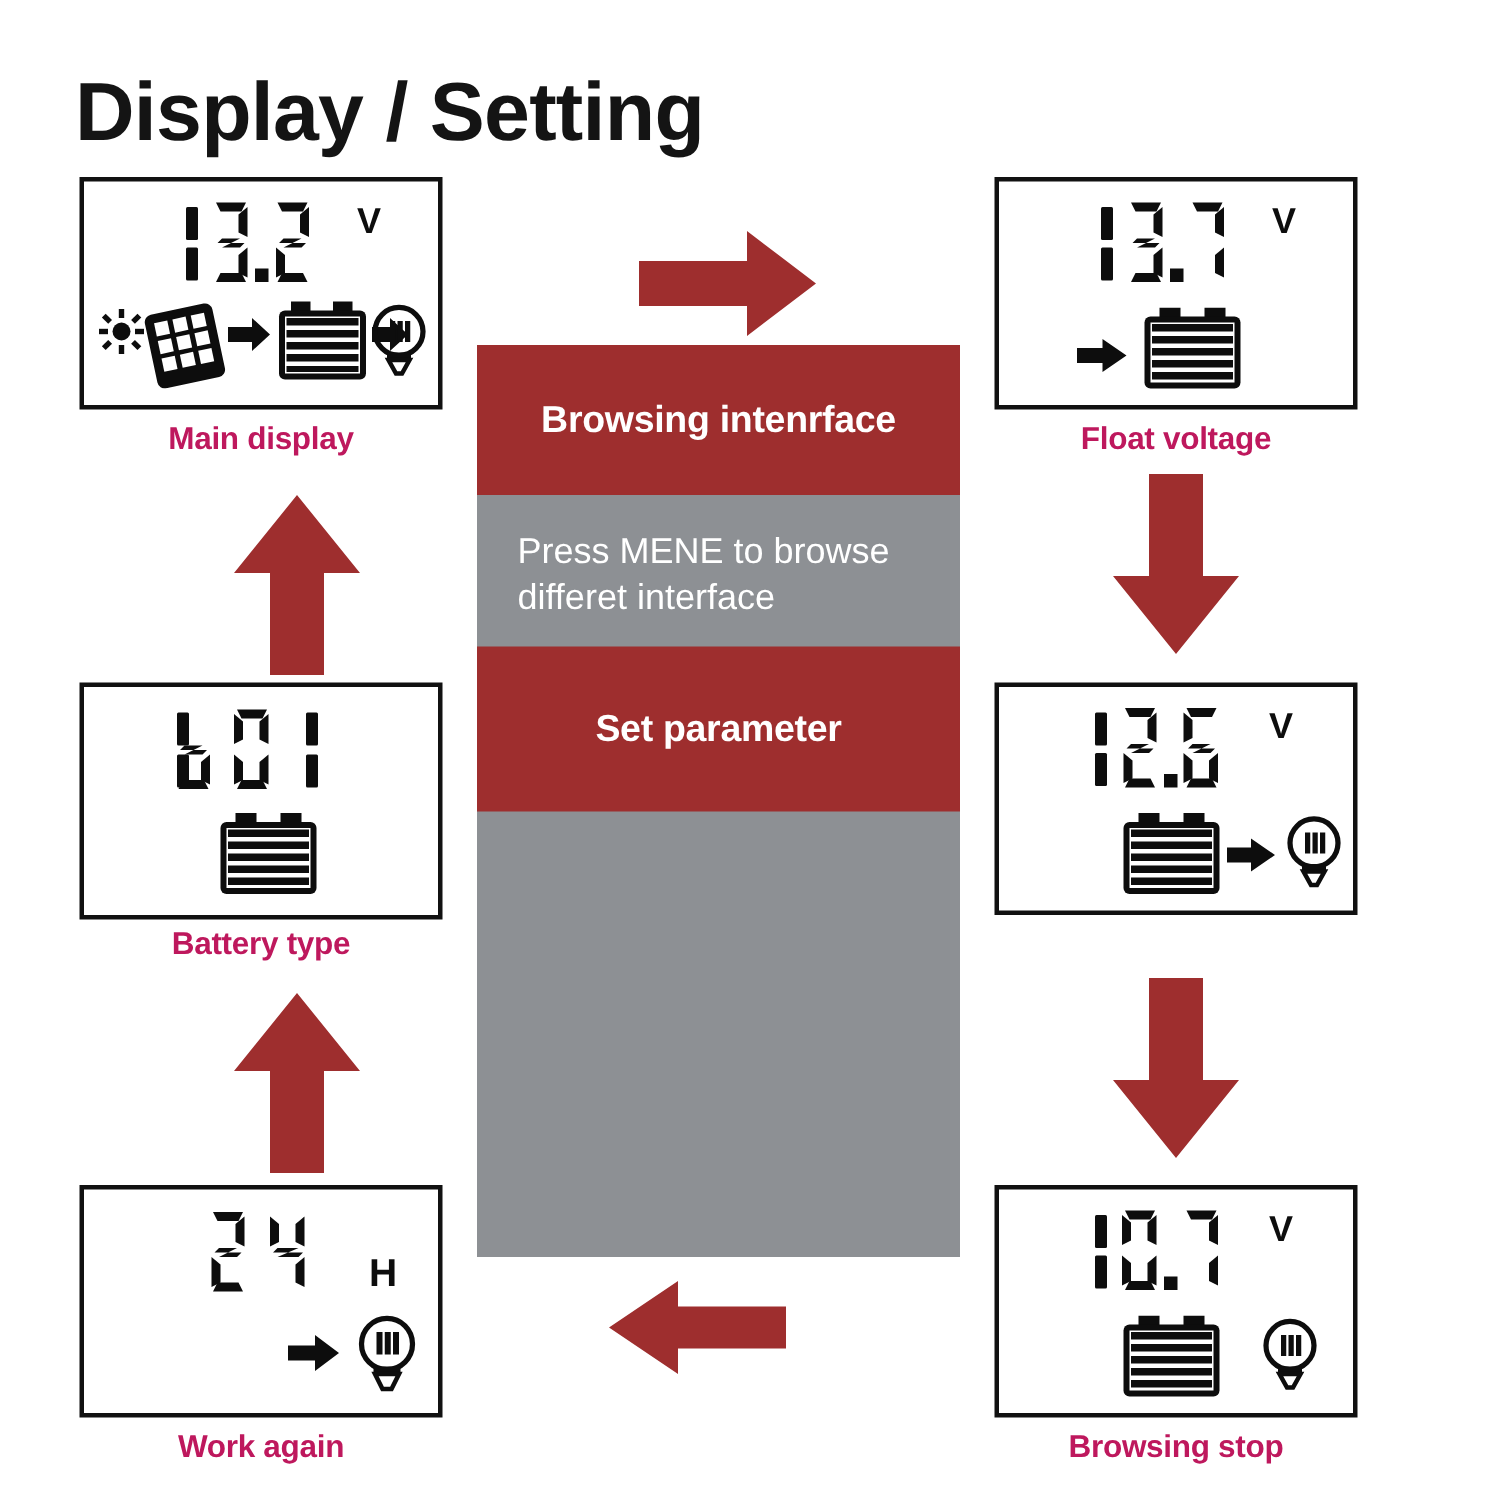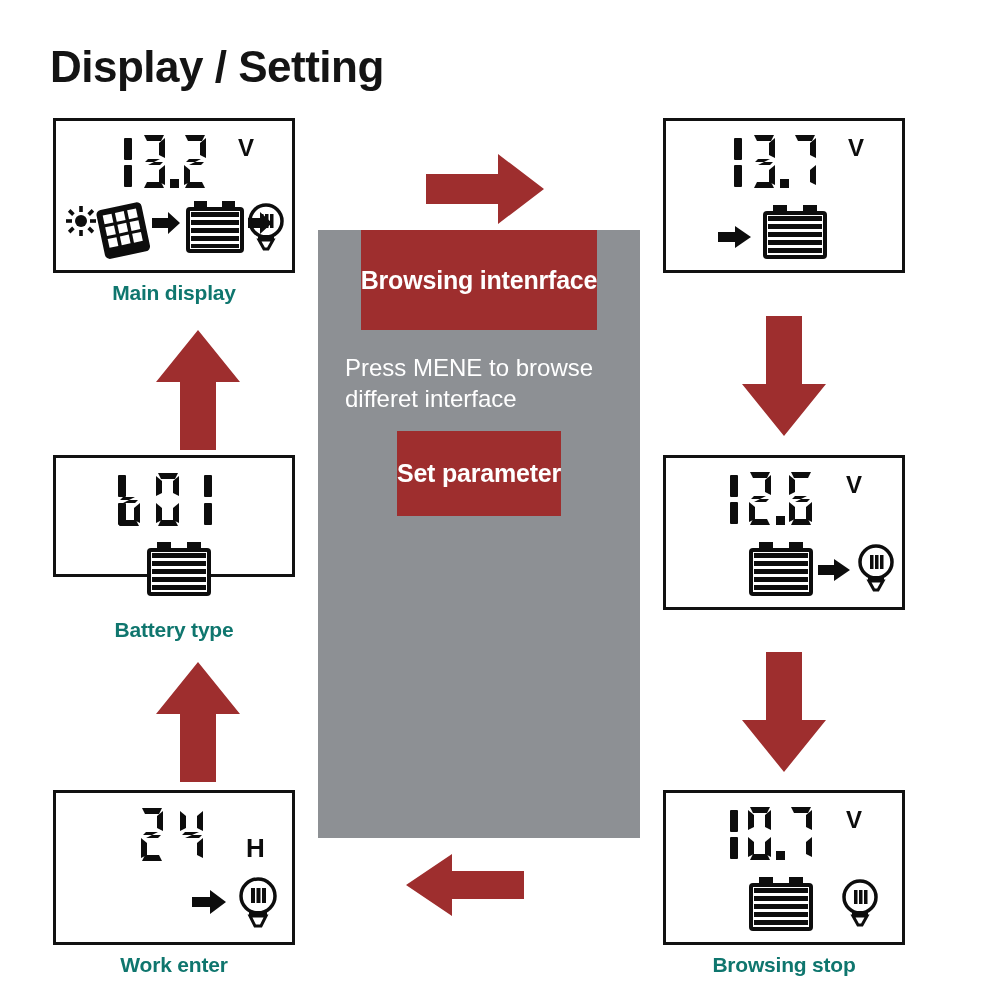--- a/index.html
+++ b/index.html
@@ -12,21 +12,21 @@
     height: 1000px;
     position: relative;
     font-family: "Liberation Sans", sans-serif;
     overflow: hidden;
   }
 
   #page-title {
     position: absolute;
     left: 50px;
     top: 42px;
-    font-size: 44px;
+    font-size: 55px;
     font-weight: bold;
     letter-spacing: -0.5px;
     color: #141414;
     font-family: "Liberation Sans", sans-serif;
   }
 
   
   .lcd-card { position: absolute; }
   .lcd-box {
     border: 3px solid #111111;
@@ -36,21 +36,21 @@
     width: 100%;
     height: 100%;
   }
   .lcd-caption {
     position: absolute;
     left: 0;
     width: 100%;
     text-align: center;
     font-size: 21px;
     font-weight: bold;
-    color: #0f766e;
+    color: #be185d;
     letter-spacing: -0.2px;
   }
 
   
   .readout {
     position: absolute;
     display: flex;
     align-items: flex-start;
   }
   .unit {
@@ -71,21 +71,20 @@
   
   #center-panel {
     position: absolute;
     left: 318px;
     top: 230px;
     width: 322px;
     height: 608px;
     display: flex;
     flex-direction: column;
     background: #8d9094;
-    align-items: center;
   }
   .band-red {
     background: #9e2e2e;
     color: #ffffff;
     display: flex;
     align-items: center;
     justify-content: center;
     font-weight: bold;
     font-size: 25px;
     letter-spacing: -0.2px;
@@ -201,21 +200,21 @@
         <rect x="21" y="13" width="3.5" height="14"></rect>
         <rect x="26" y="13" width="3.5" height="14"></rect>
       </g>
       <rect x="14" y="34" width="16" height="4" fill="#0d0d0d"></rect>
       <polygon points="15,39 29,39 24,48 20,48" fill="none" stroke="#0d0d0d" stroke-width="3"></polygon>
     </svg>
   </div>
   <div class="lcd-caption" style="top:163px;">Main display</div>
 </div>
 
-<div class="lcd-card" style="left:53px; top:455px; width:242px; height:122px;">
+<div class="lcd-card" style="left:53px; top:455px; width:242px; height:158px;">
   <div class="lcd-box">
     <div class="readout" style="left:56px; top:12px;">
       <svg width="120" height="62" viewBox="0 0 120 62">
 
         <g fill="#0d0d0d">
           <rect x="6" y="5" width="8" height="22" rx="1"></rect>
           <rect x="6" y="33" width="8" height="22" rx="1"></rect>
           <polygon points="8,30 26,30 23,33 11,33 23,27 11,27"></polygon>
           <polygon points="28,33 28,53 22,50 22,38"></polygon>
           <polygon points="7,56 27,56 24,50 10,50"></polygon>
@@ -283,21 +282,21 @@
       <circle cx="24" cy="21" r="17" fill="none" stroke="#0d0d0d" stroke-width="3.5"></circle>
       <g fill="#0d0d0d">
         <rect x="17" y="13" width="4" height="15"></rect>
         <rect x="22.5" y="13" width="4" height="15"></rect>
         <rect x="28" y="13" width="4" height="15"></rect>
       </g>
       <rect x="15" y="36" width="18" height="4" fill="#0d0d0d"></rect>
       <polygon points="16,41 32,41 27,51 21,51" fill="none" stroke="#0d0d0d" stroke-width="3"></polygon>
     </svg>
   </div>
-  <div class="lcd-caption" style="top:163px;">Work enter</div>
+  <div class="lcd-caption" style="top:163px;">Work again</div>
 </div>
 
 <div class="lcd-card" style="left:663px; top:118px; width:242px; height:155px;">
   <div class="lcd-box">
     <div class="readout" style="left:62px; top:11px;">
       <svg width="118" height="62" viewBox="0 0 118 62">
         <g fill="#0d0d0d">
           <rect x="6" y="6" width="8" height="22" rx="1"></rect>
           <rect x="6" y="33" width="8" height="22" rx="1"></rect>
         </g>
@@ -328,20 +327,21 @@
       <rect x="9" y="10" width="56" height="40" fill="#ffffff"></rect>
       <g fill="#0d0d0d">
         <rect x="10" y="11" width="54" height="5"></rect>
         <rect x="10" y="19" width="54" height="5"></rect>
         <rect x="10" y="27" width="54" height="5"></rect>
         <rect x="10" y="35" width="54" height="5"></rect>
         <rect x="10" y="43" width="54" height="5"></rect>
       </g>
     </svg>
   </div>
+  <div class="lcd-caption" style="top:163px;">Float voltage</div>
 </div>
 
 <div class="lcd-card" style="left:663px; top:455px; width:242px; height:155px;">
   <div class="lcd-box">
     <div class="readout" style="left:58px; top:11px;">
       <svg width="118" height="62" viewBox="0 0 118 62">
         <g fill="#0d0d0d">
           <rect x="6" y="6" width="8" height="22" rx="1"></rect>
           <rect x="6" y="33" width="8" height="22" rx="1"></rect>
         </g>
@@ -445,21 +445,21 @@
       <rect x="14" y="34" width="16" height="4" fill="#0d0d0d"></rect>
       <polygon points="15,39 29,39 24,48 20,48" fill="none" stroke="#0d0d0d" stroke-width="3"></polygon>
     </svg>
   </div>
   <div class="lcd-caption" style="top:163px;">Browsing stop</div>
 </div>
 
 <div id="center-panel">
   <div class="band-red" style="height:100px;">Browsing intenrface</div>
   <div class="band-gray tight" style="height:101px;">Press MENE to browse differet interface</div>
-  <div class="band-red" style="height:85px;">Set parameter</div>
+  <div class="band-red" style="height:110px;">Set parameter</div>
 </div>
 
 <svg class="flow-arrow" style="left:426px; top:152px;" width="120" height="74" viewBox="0 0 120 74">
   <path d="M0 22 L72 22 L72 2 L118 37 L72 72 L72 52 L0 52 Z" fill="#9e2e2e"></path>
 </svg>
 
 <svg class="flow-arrow" style="left:738px; top:316px;" width="92" height="122" viewBox="0 0 92 122">
   <path d="M28 0 L64 0 L64 68 L88 68 L46 120 L4 68 L28 68 Z" fill="#9e2e2e"></path>
 </svg>
 

